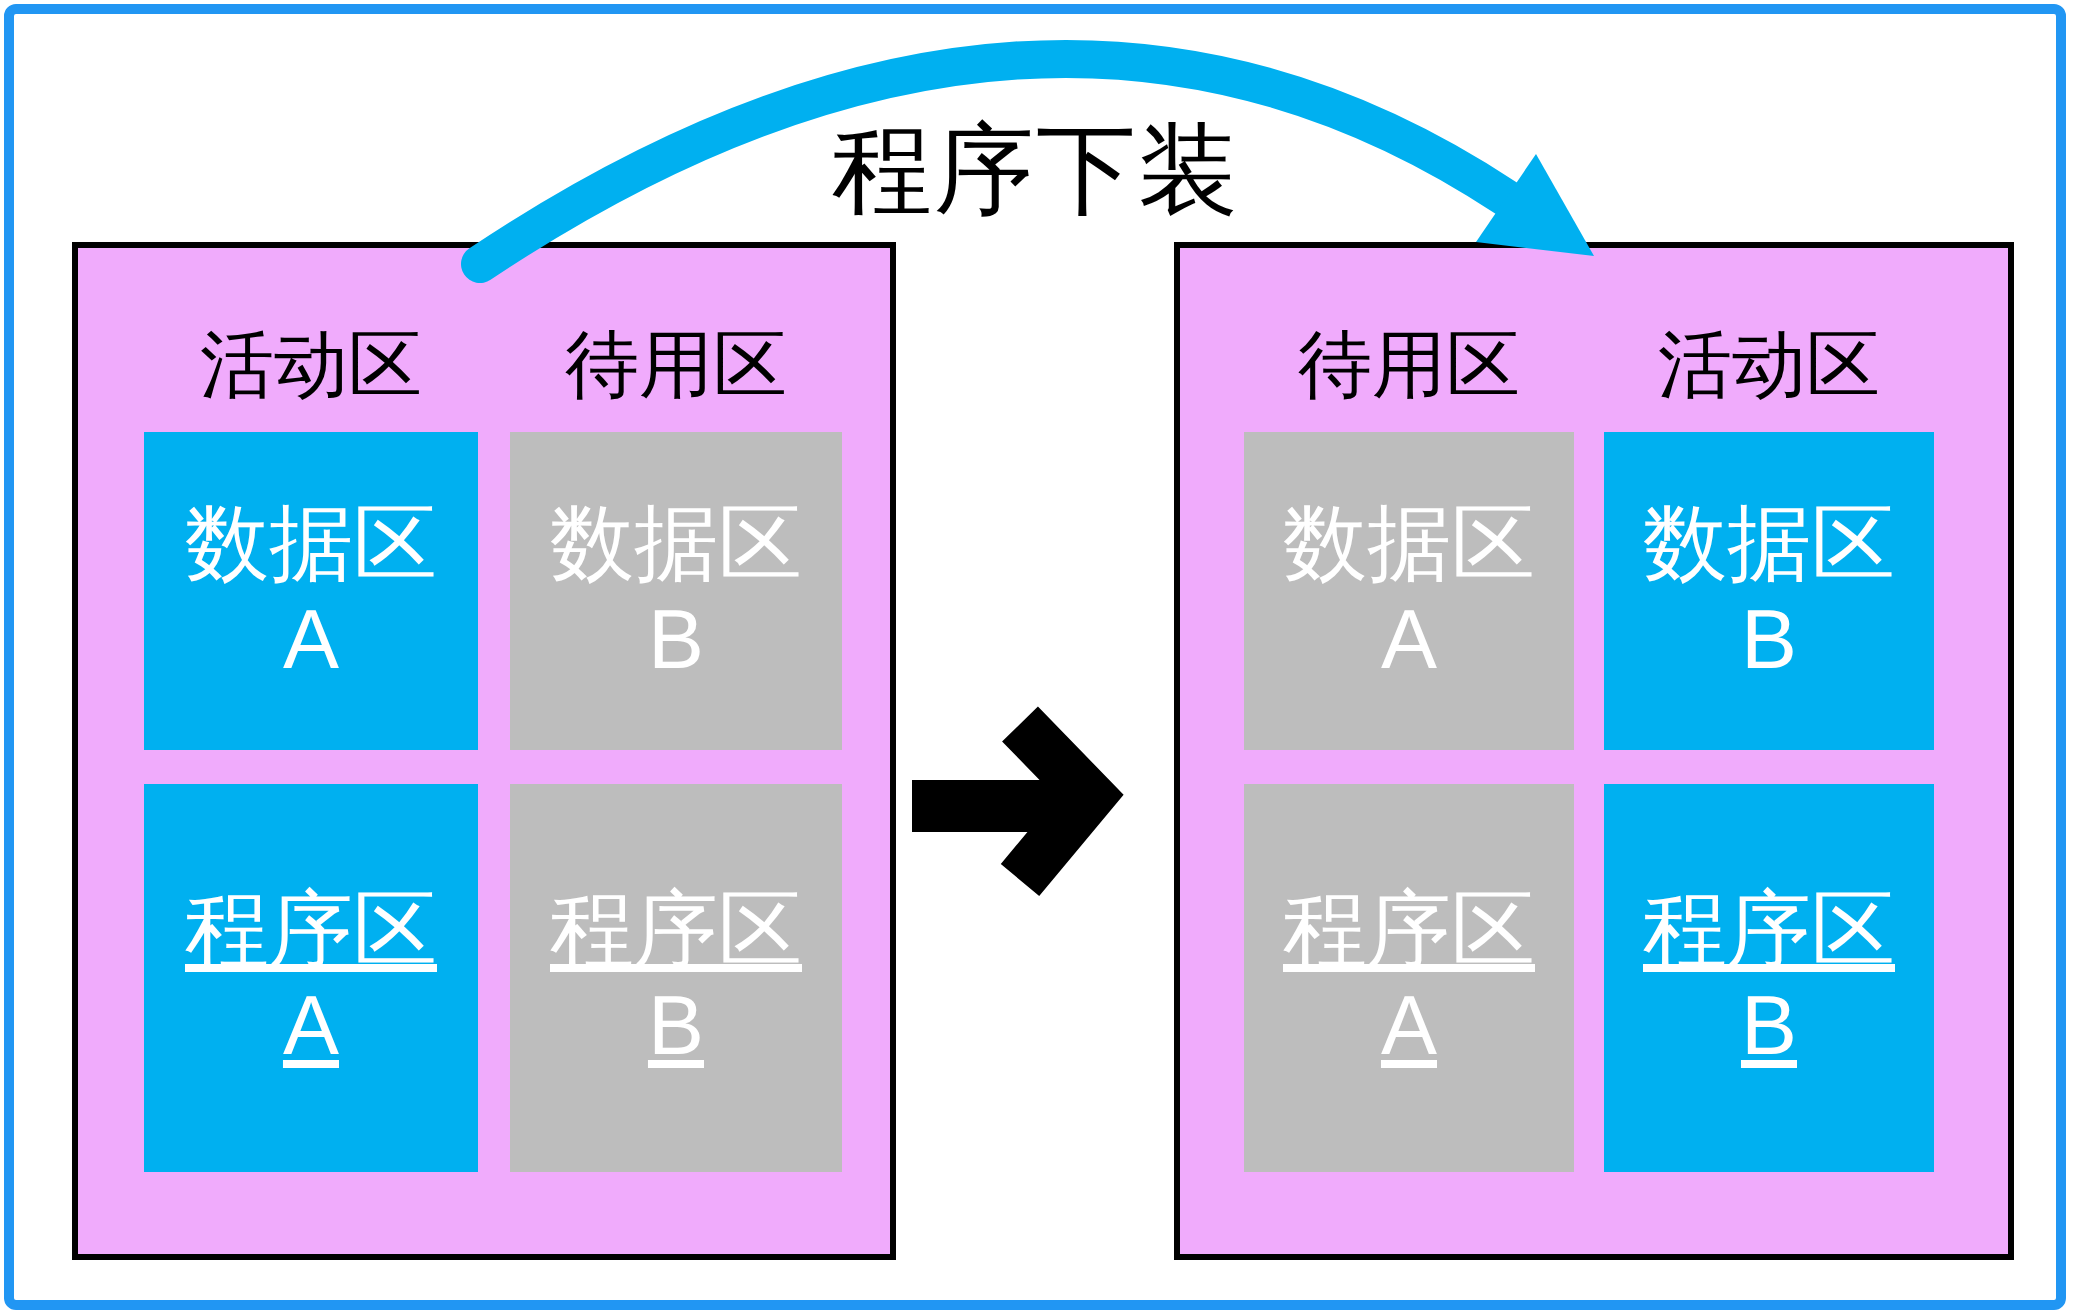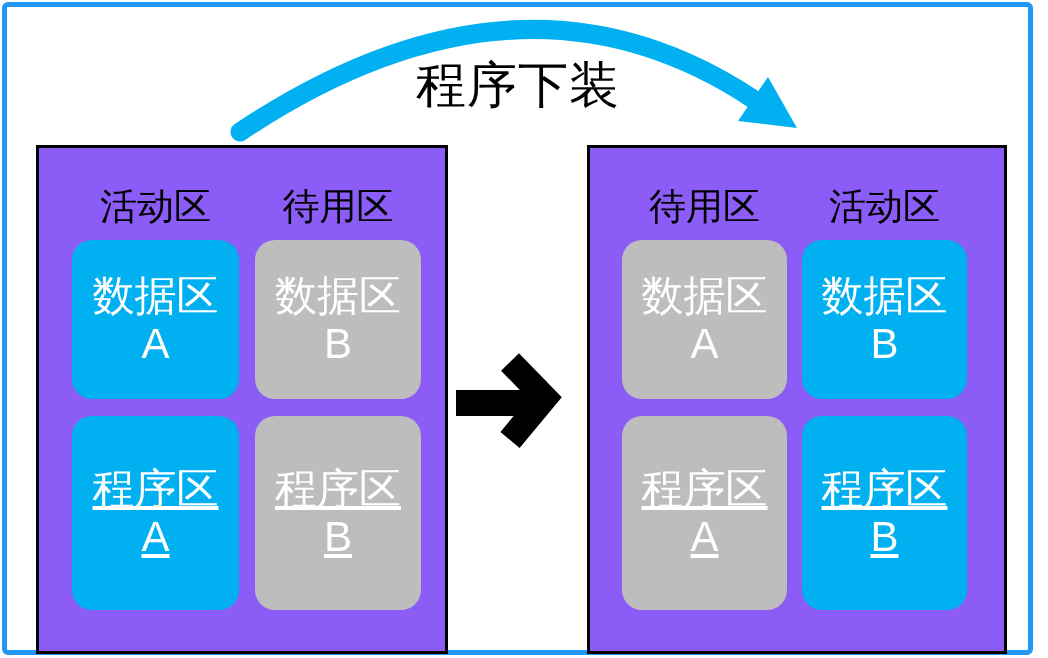--- a/index.html
+++ b/index.html
@@ -29,24 +29,24 @@
     top:58px;left:0;right:0;
     text-align:center;
     font-size:50px;
     line-height:54px;
     letter-spacing:1px;
     color:var(--ink);
     white-space:nowrap;
   }
   .panel{
     position:absolute;
-    top:145px;
+    top:121px;
     height:509px;
     border:3px solid var(--ink);
-    background:#8b5cf6;
+    background:#f0abfc;
     box-sizing:border-box;
   }
   .panel-left{left:36px;width:412px;}
   .panel-right{left:587px;width:420px;}
 
   .col-header{
     position:absolute;
     top:36px;height:46px;line-height:46px;
     font-size:37px;
     text-align:center;
@@ -64,21 +64,20 @@
     position:absolute;
     display:flex;
     flex-direction:column;
     align-items:center;
     justify-content:center;
     color:#fff;
     font-size:42px;
     line-height:48px;
     text-align:center;
     background:var(--standby);
-    border-radius:20px;
   }
   .arrows{
     position:absolute;
     left:0;top:0;
     pointer-events:none;
   }
   .curve{fill:none;stroke:var(--active);stroke-width:19;stroke-linecap:round;}
   .curve-head{fill:var(--active);stroke:none;}
   .shaft{fill:var(--ink);}
   .chevron{fill:none;stroke:var(--ink);stroke-width:25;stroke-linejoin:miter;}

